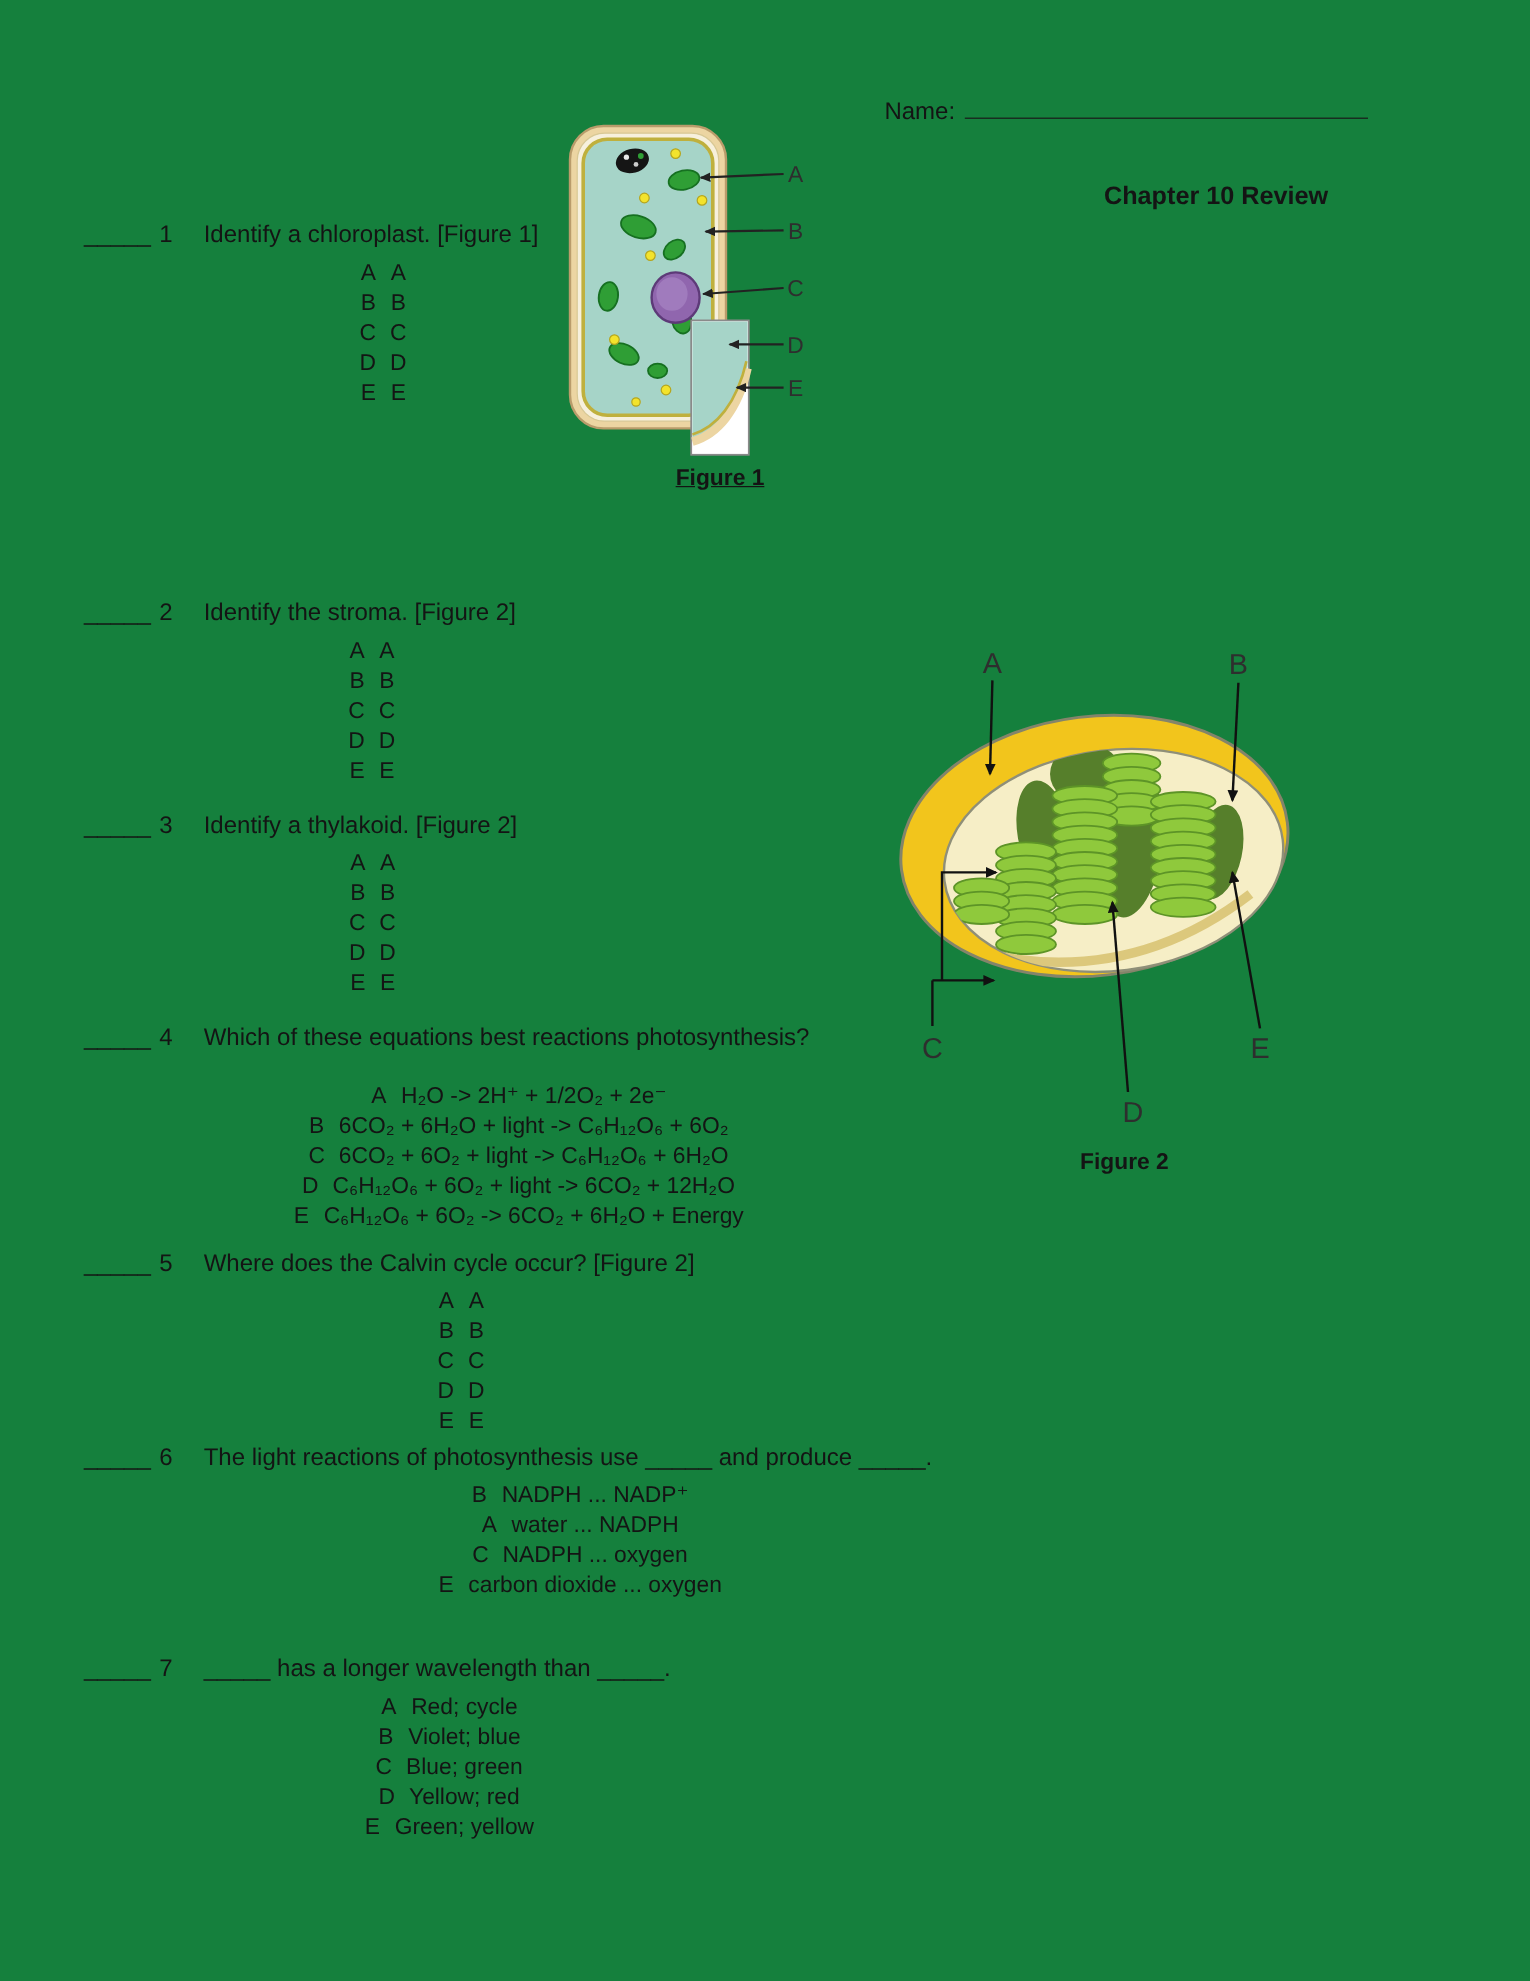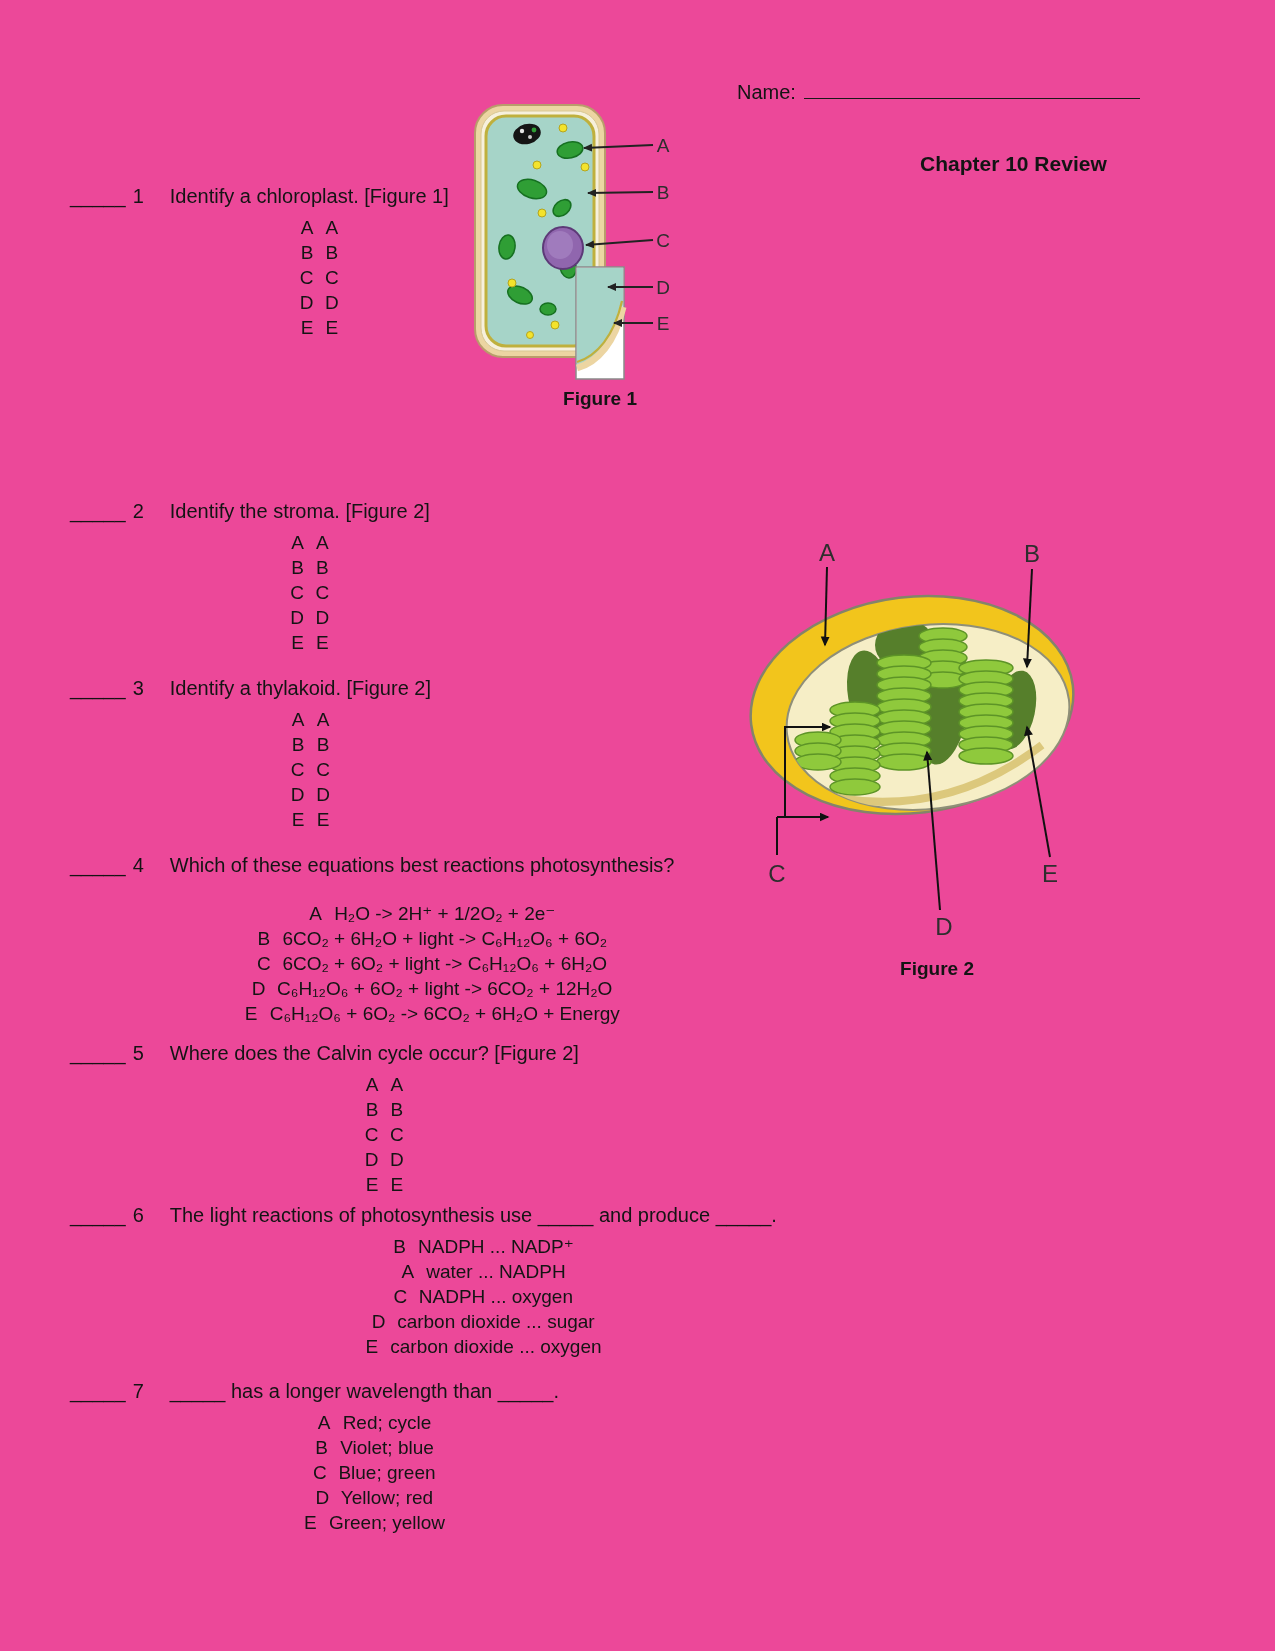--- a/index.html
+++ b/index.html
@@ -1,17 +1,17 @@
 <!DOCTYPE html>
 <html><head>
 <meta charset="utf-8">
 <style>
   html,body { margin:0; padding:0; background:#ffffff; }
   body { font-family:"Liberation Sans","DejaVu Sans",sans-serif; color:#141414; }
-  .page { position:relative; width:1275px; height:1651px; background:#ec4899; overflow:hidden; }
+  .page { position:relative; width:1275px; height:1651px; background:#15803d; overflow:hidden; }
 
   
   .name-block { position:absolute; left:737px; top:80px; font-size:20px; white-space:nowrap; }
   .name-line { display:inline-block; width:336px; height:18px; border-bottom:1.5px solid #1a1a1a; margin-left:8px; }
   .doc-title { position:absolute; left:920px; top:152px; font-size:21px; font-weight:bold; white-space:nowrap; }
 
   
   .q { position:absolute; left:70px; font-size:20px; line-height:25px; }
   .q-line { white-space:nowrap; }
   .blank { letter-spacing:0px; }
@@ -19,21 +19,21 @@
   .q-text { margin-left:26px; }
   .opts { margin:6px 0 0 108px;text-align:center; }
   .opts-eq { margin-top:23px; }
   .opt { height:25px; line-height:25px; font-size:19px; white-space:nowrap; }
   .opt-letter { display:inline-block; width:37px; }
 
   
   .fig1-svg { position:absolute; left:450px; top:95px; }
   .fig2-svg { position:absolute; left:700px; top:505px; }
   .fig-caption { position:absolute; font-size:19px; font-weight:bold; text-align:center; width:260px; }
-  .fig1-caption { left:470px; top:388px; }
+  .fig1-caption { left:470px; top:388px;text-decoration:underline; }
   .fig2-caption { left:807px; top:958px; }
   svg text.fig-label { fill:#2e2e2e; }
 </style>
 </head>
 <body>
 
 <div class="page">
 
   <div class="name-block">
     <span>Name:</span><span class="name-line"></span>
@@ -266,21 +266,20 @@
   </div>
 
   <div class="q" style="top:1203px">
     <div class="q-line">
       <span class="blank">_____</span><span class="q-num">6</span><span class="q-text">The light reactions of photosynthesis use _____ and produce _____.</span>
     </div>
     <div class="opts">
       <div class="opt"><span class="opt-letter">B</span><span>NADPH ... NADP⁺</span></div>
       <div class="opt"><span class="opt-letter">A</span><span>water ... NADPH</span></div>
       <div class="opt"><span class="opt-letter">C</span><span>NADPH ... oxygen</span></div>
-      <div class="opt"><span class="opt-letter">D</span><span>carbon dioxide ... sugar</span></div>
       <div class="opt"><span class="opt-letter">E</span><span>carbon dioxide ... oxygen</span></div>
     </div>
   </div>
 
   <div class="q" style="top:1379px">
     <div class="q-line">
       <span class="blank">_____</span><span class="q-num">7</span><span class="q-text">_____ has a longer wavelength than _____.</span>
     </div>
     <div class="opts">
       <div class="opt"><span class="opt-letter">A</span><span>Red; cycle</span></div>

